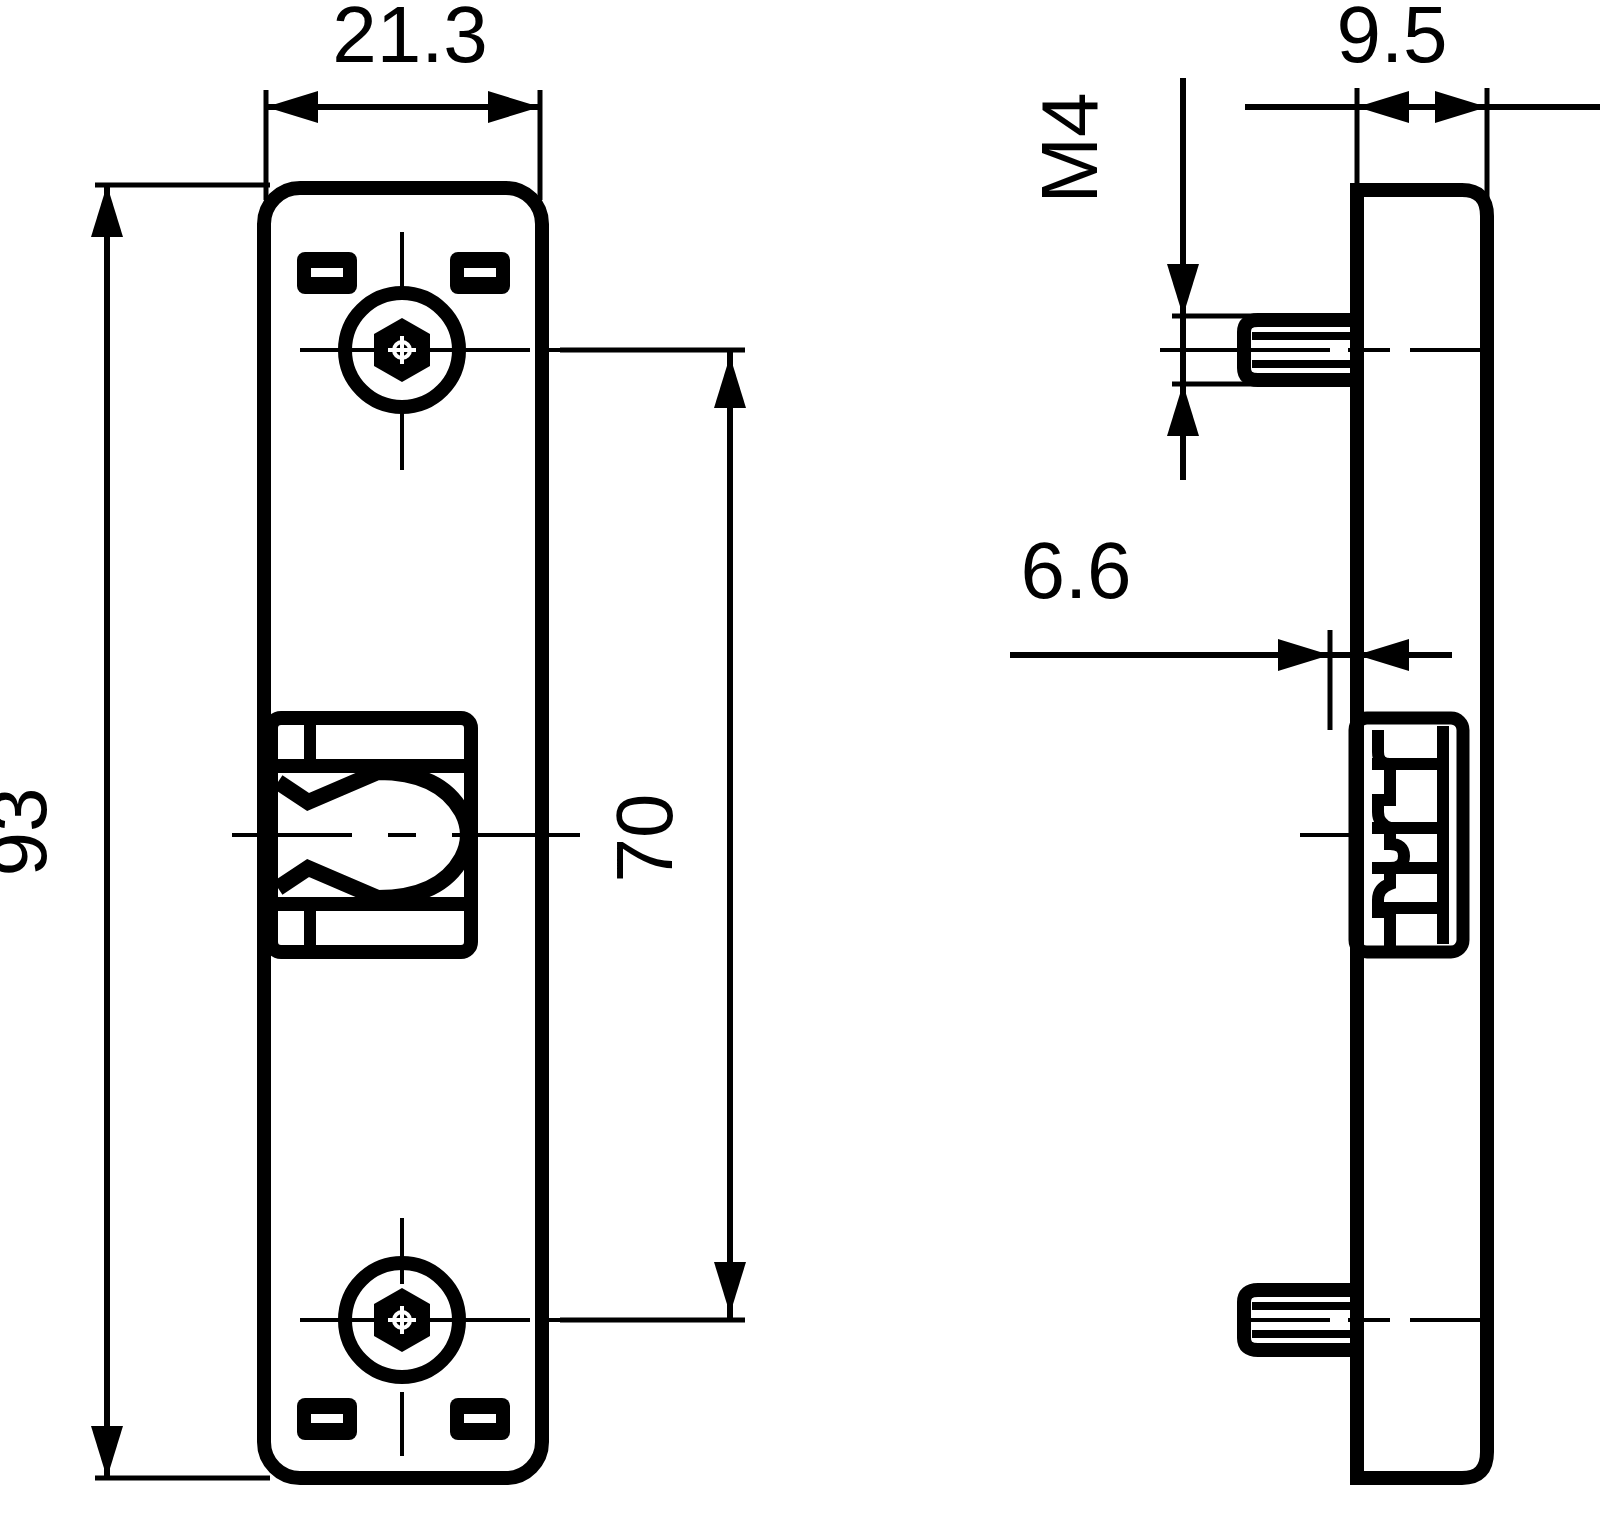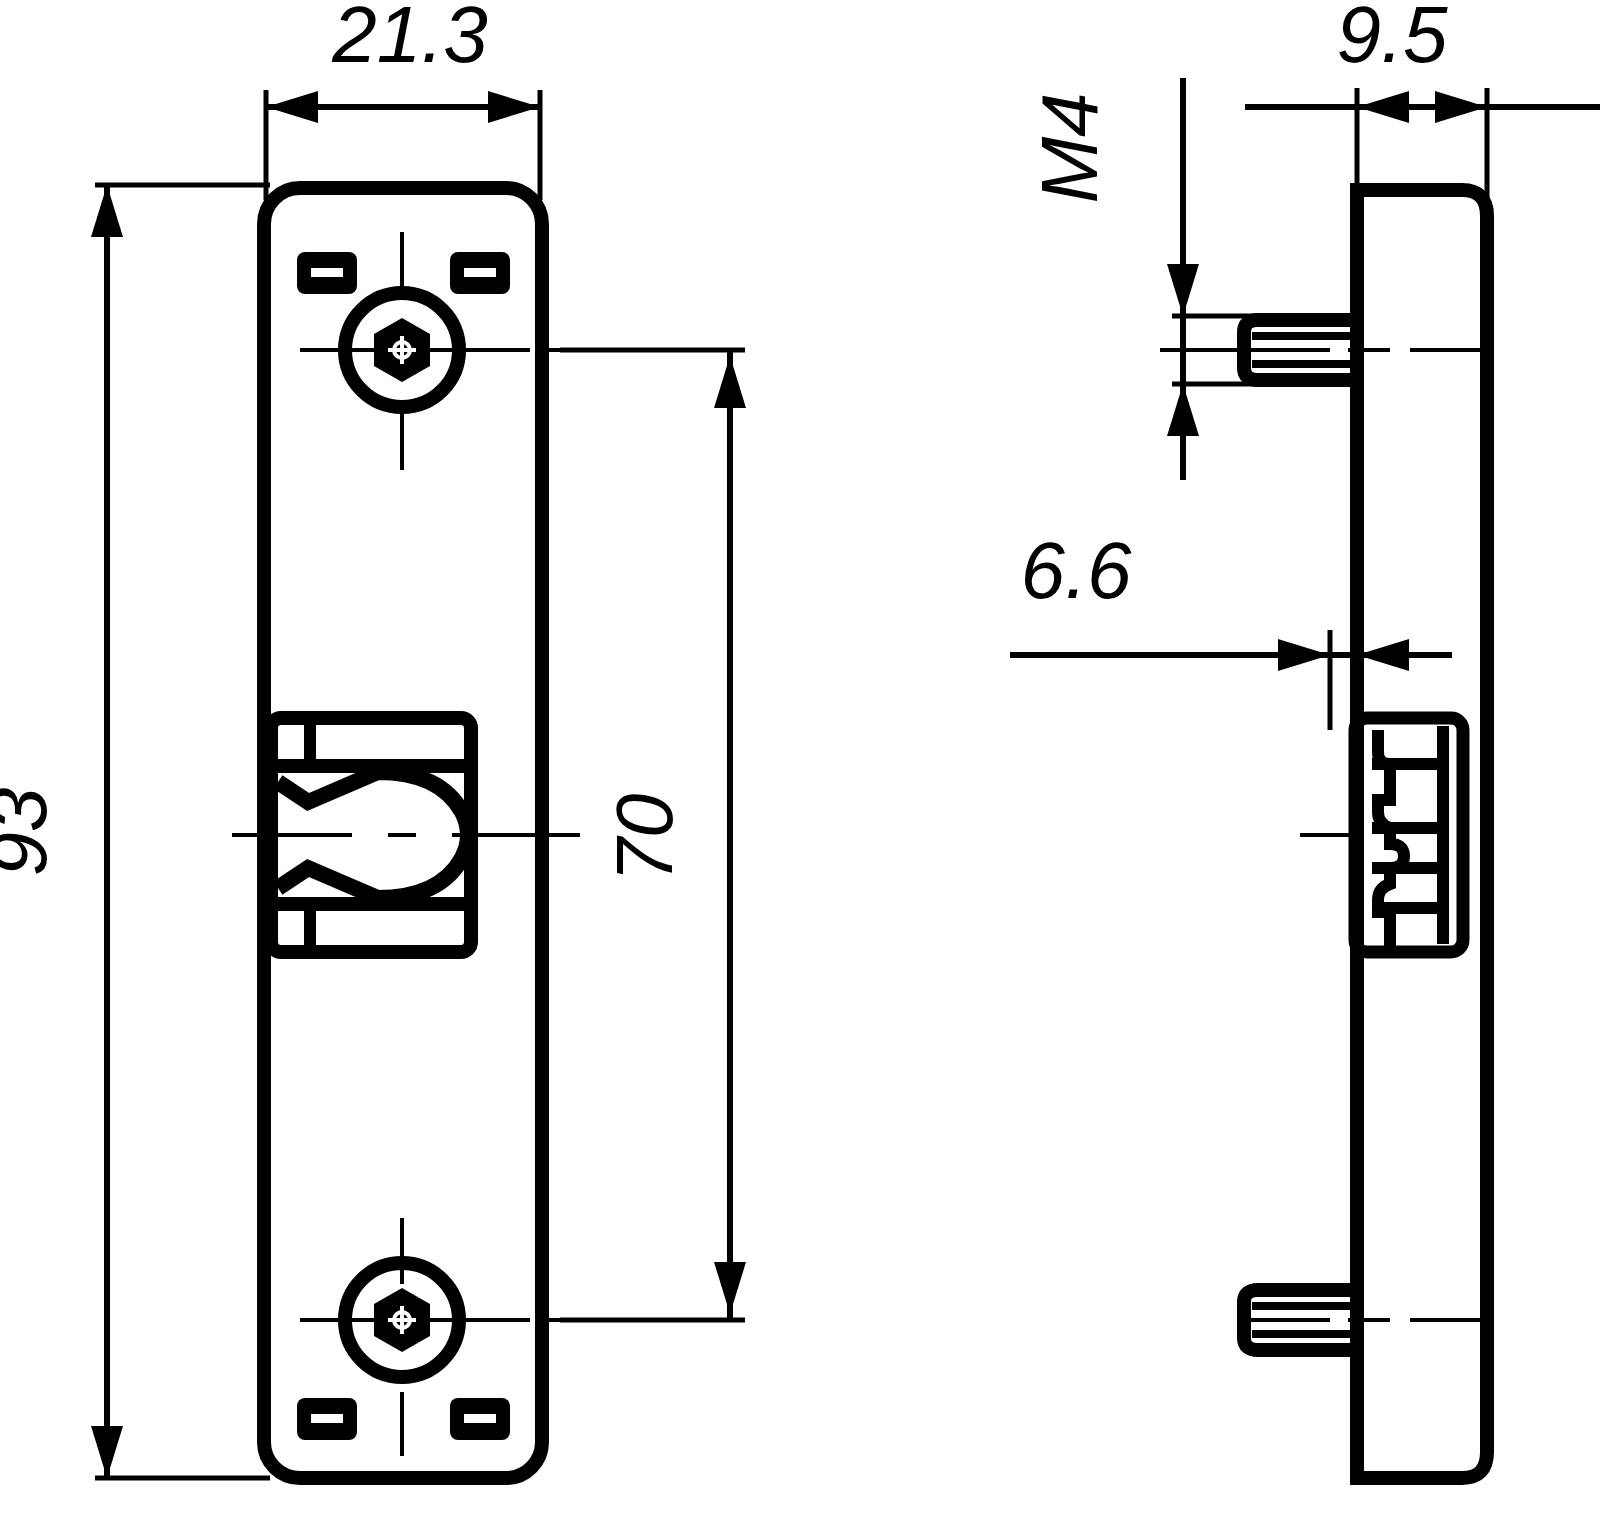--- a/index.html
+++ b/index.html
@@ -11,21 +11,20 @@
     width: 1600px;
     height: 1513px;
     font-family: "Liberation Sans", sans-serif;
     overflow: hidden;
   }
   #drawing-root {
     position: relative;
     width: 1600px;
     height: 1125px;
     background: #be185d;
-    font-style: italic;
   }
   svg.drawing {
     display: block;
     width: 1600px;
     height: 1513px;
   }
   .dim-text {
     font-family: "Liberation Sans", sans-serif;
     font-weight: 400;
     fill: #000000;

